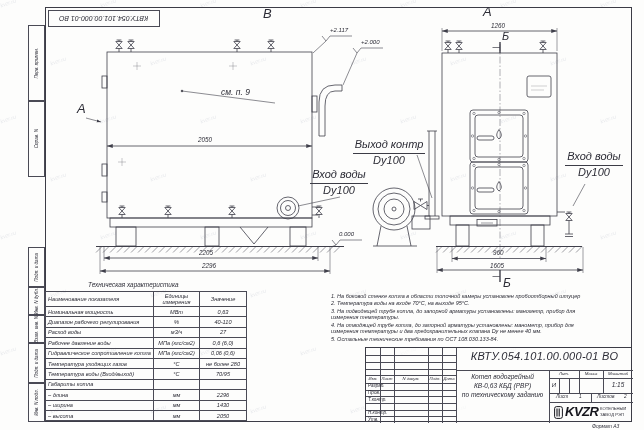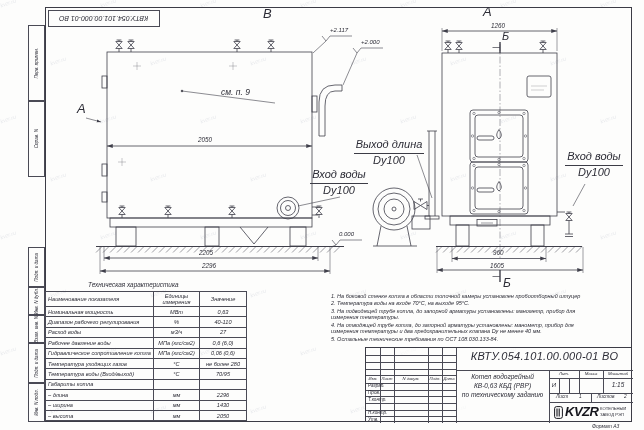--- a/index.html
+++ b/index.html
@@ -358,21 +358,21 @@
   <span class="t dim" style="left:202px;top:263px;">2296</span>
   <span class="t dim" style="left:491px;top:22.5px;">1260</span>
   <span class="t dim" style="left:493px;top:250px;">960</span>
   <span class="t dim" style="left:490px;top:262.5px;">1605</span>
 
   <span class="t elev" style="left:330px;top:27px;">+2.117</span>
   <span class="t elev" style="left:361px;top:39px;">+2.000</span>
   <span class="t elev" style="left:339px;top:231px;">0.000</span>
 
   <div class="t plabel" style="left:350px;top:138px;width:78px;">
-    <span class="u">Выход длина</span><br>
+    <span class="u">Выход контр</span><br>
     <span>Dy100</span>
   </div>
   <div class="t plabel" style="left:302px;top:168px;width:74px;">
     <span class="u">Вход воды</span><br>
     <span>Dy100</span>
   </div>
   <div class="t plabel" style="left:558px;top:150px;width:72px;">
     <span class="u">Вход воды</span><br>
     <span>Dy100</span>
   </div>

